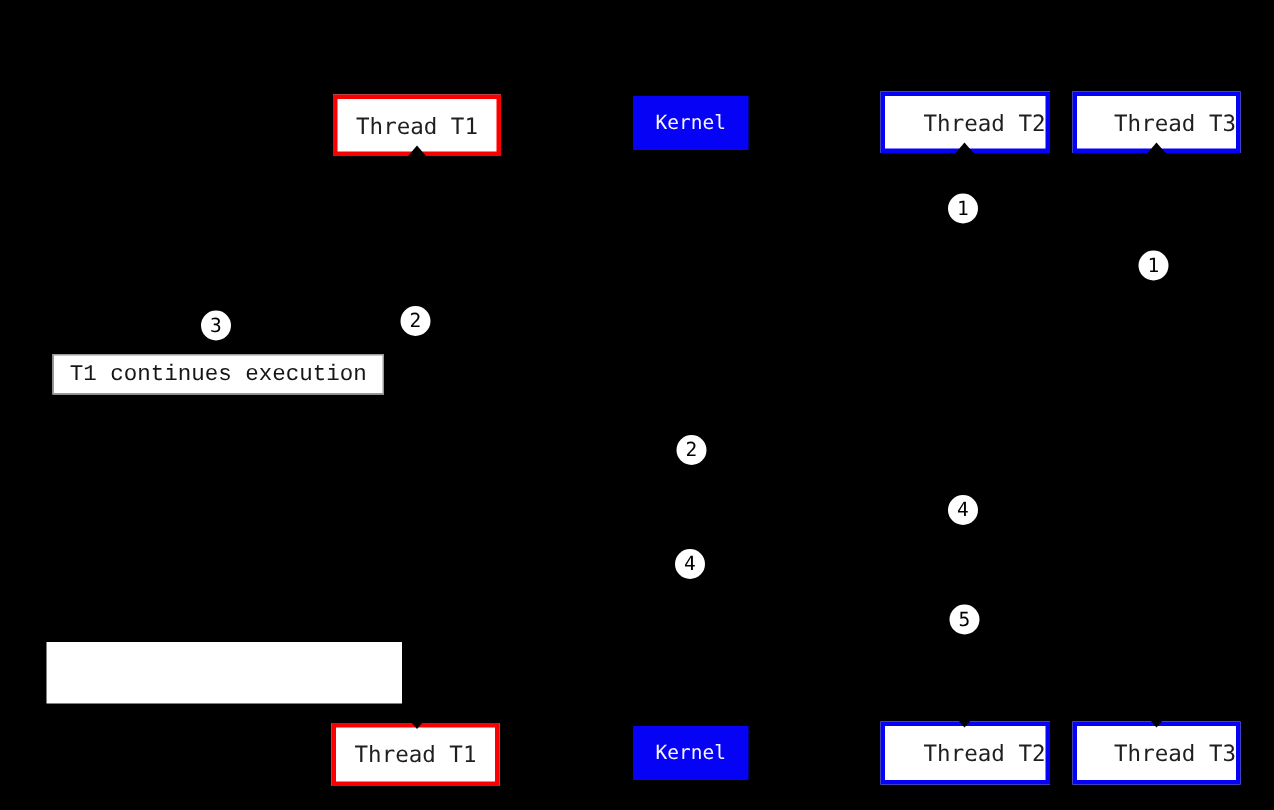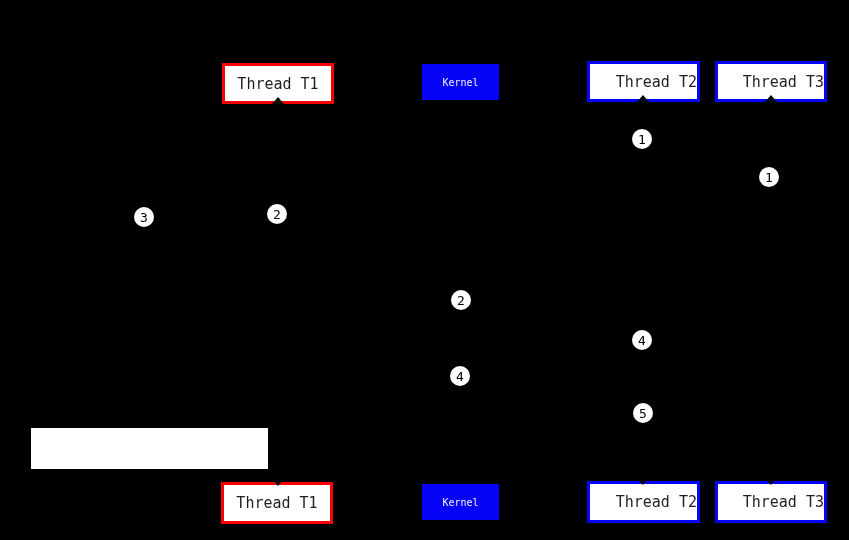--- a/index.html
+++ b/index.html
@@ -21,21 +21,21 @@
     justify-content: center;
     font-size: 15px;
     color: #1f1f1f;
     white-space: nowrap;
   }
   .box.red-outline  { border: 3px solid #fb0000; }
   .box.blue-outline { border: 3px solid #0502f5; justify-content: flex-end; }
   .box.blue-fill {
     background: #0502f5;
     color: #f4f4ff;
-    font-size: 10px;
+    font-size: 13px;
     border: none;
   }
   .marker {
     position: absolute;
     width: 20px;
     height: 20px;
     border-radius: 50%;
     background: #ffffff;
     color: #000000;
     display: flex;
@@ -103,20 +103,21 @@
 
   <div class="marker" style="left:632px; top:129px;">1</div>
   <div class="marker" style="left:759px; top:167px;">1</div>
   <div class="marker" style="left:267px; top:204px;">2</div>
   <div class="marker" style="left:134px; top:207px;">3</div>
   <div class="marker" style="left:451px; top:290px;">2</div>
   <div class="marker" style="left:632px; top:330px;">4</div>
   <div class="marker" style="left:450px; top:366px;">4</div>
   <div class="marker" style="left:633px; top:403px;">5</div>
 
+  <div class="note" style="left:35px; top:236px; width:221px; height:27px;">T1 continues execution</div>
 
   <div class="blank-box" style="left:31px; top:428px; width:237px; height:41px;"></div>
 
   <div class="notch down" style="left:272px; top:479px;"></div>
   <div class="notch down" style="left:637px; top:478px;"></div>
   <div class="notch down" style="left:765px; top:478px;"></div>
 
   <div class="box red-outline" style="left:221px; top:482px; width:112px; height:42px;">
     <span>Thread T1</span>
   </div>

